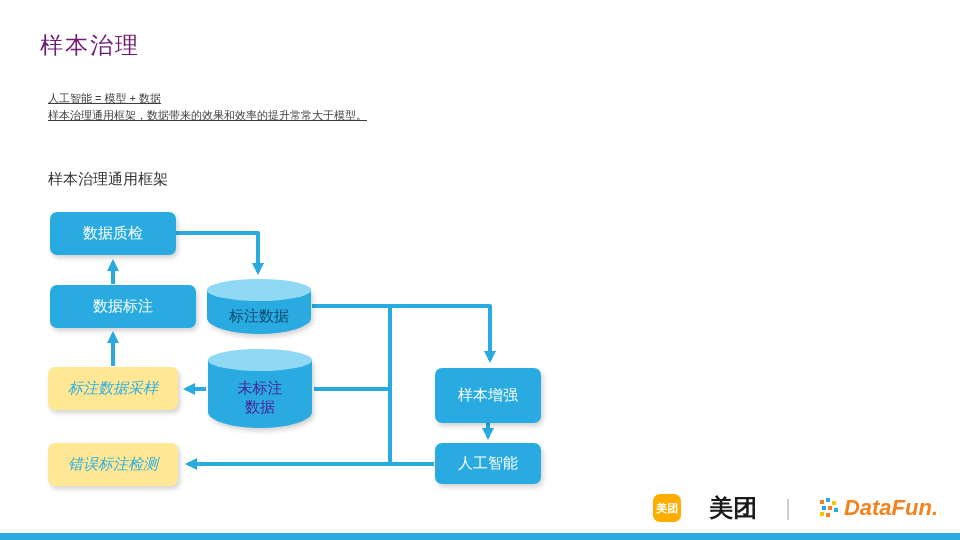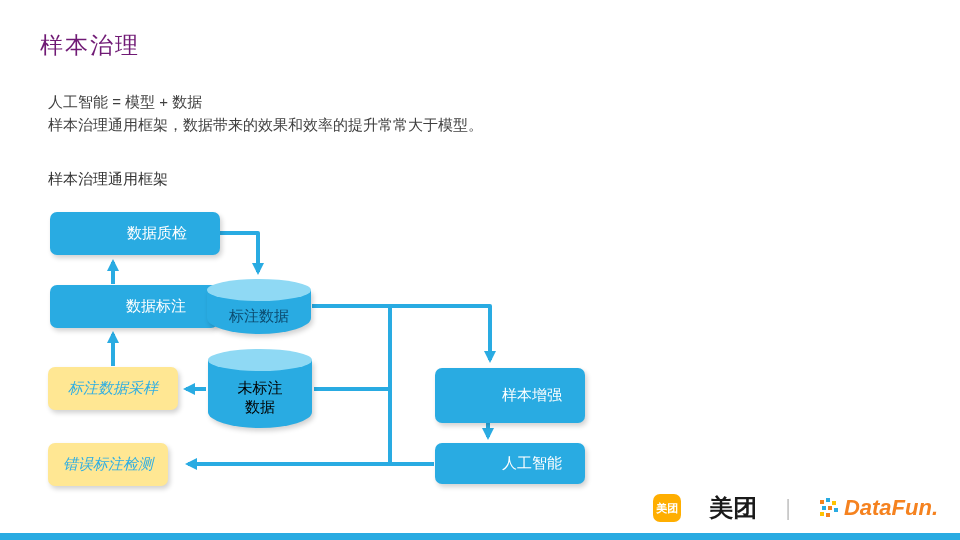--- a/index.html
+++ b/index.html
@@ -12,54 +12,54 @@
     width:960px;height:540px;
     background:#ffffff;
     overflow:hidden;
   }
   .page-title{
     position:absolute;left:40px;top:30px;
     font-size:23px;color:#701a75;letter-spacing:2px;
   }
   .intro{
     position:absolute;left:48px;top:90px;
-    font-size:15px;color:#3f3f3f;line-height:1.55;
+    font-size:11px;color:#3f3f3f;line-height:1.55;text-decoration:underline;
   }
   .section-label{
     position:absolute;left:48px;top:170px;
     font-size:15px;color:#333333;
   }
   
   .node{
     position:absolute;
     display:flex;align-items:center;justify-content:center;
     border-radius:7px;
     font-size:15px;
     box-shadow:2px 3px 5px rgba(0,0,0,0.18);
   }
-  .node.blue{background:#29ABE2;color:#ffffff;padding-left:44px;}
+  .node.blue{background:#29ABE2;color:#ffffff;}
   .node.yellow{background:#FFE793;color:#2FAEE3;font-style:italic;}
   
   .cyl{
     position:absolute;
     background:#29ABE2;
     border-radius:0 0 52px 52px / 0 0 16px 16px;
     box-shadow:2px 3px 5px rgba(0,0,0,0.18);
     display:flex;flex-direction:column;align-items:center;justify-content:center;
     font-size:15px;text-align:center;line-height:1.25;
   }
   .cyl::before{
     content:"";
     position:absolute;left:0;right:0;top:-11px;height:22px;
     border-radius:50%;
     background:#8FD9F4;
   }
   .cyl .cyl-label{position:relative;z-index:2;padding-top:8px;}
   .cyl.labeled{color:#0c4a6e;}
-  .cyl.unlabeled{color:#000000;}
+  .cyl.unlabeled{color:#4c1d95;}
   .arrows{position:absolute;left:0;top:0;pointer-events:none;}
   
   .footer{
     position:absolute;right:22px;bottom:16px;
     display:flex;align-items:center;gap:28px;
   }
   .mt-icon{
     width:28px;height:28px;border-radius:7px;
     background:#FFAE00;
     display:flex;align-items:center;justify-content:center;
@@ -115,29 +115,29 @@
       <line x1="434" y1="464" x2="188" y2="464" marker-end="url(#arrow)"></line>
 
       <line x1="488" y1="410" x2="488" y2="437" marker-end="url(#arrow)"></line>
     </g>
   </svg>
 
   <div class="node blue" style="left:50px;top:212px;width:126px;height:43px;">
     <span>数据质检</span>
   </div>
 
-  <div class="node blue" style="left:50px;top:285px;width:124px;height:43px;">
+  <div class="node blue" style="left:50px;top:285px;width:146px;height:43px;">
     <span>数据标注</span>
   </div>
 
   <div class="node yellow" style="left:48px;top:367px;width:130px;height:43px;">
     <span>标注数据采样</span>
   </div>
 
-  <div class="node yellow" style="left:48px;top:443px;width:120px;height:43px;">
+  <div class="node yellow" style="left:48px;top:443px;width:130px;height:43px;">
     <span>错误标注检测</span>
   </div>
 
   <div class="cyl labeled" style="left:207px;top:290px;width:104px;height:44px;">
     <span class="cyl-label">标注数据</span>
   </div>
 
   <div class="cyl unlabeled" style="left:208px;top:360px;width:104px;height:68px;">
     <span class="cyl-label">未标注</span>
     <span>数据</span>

